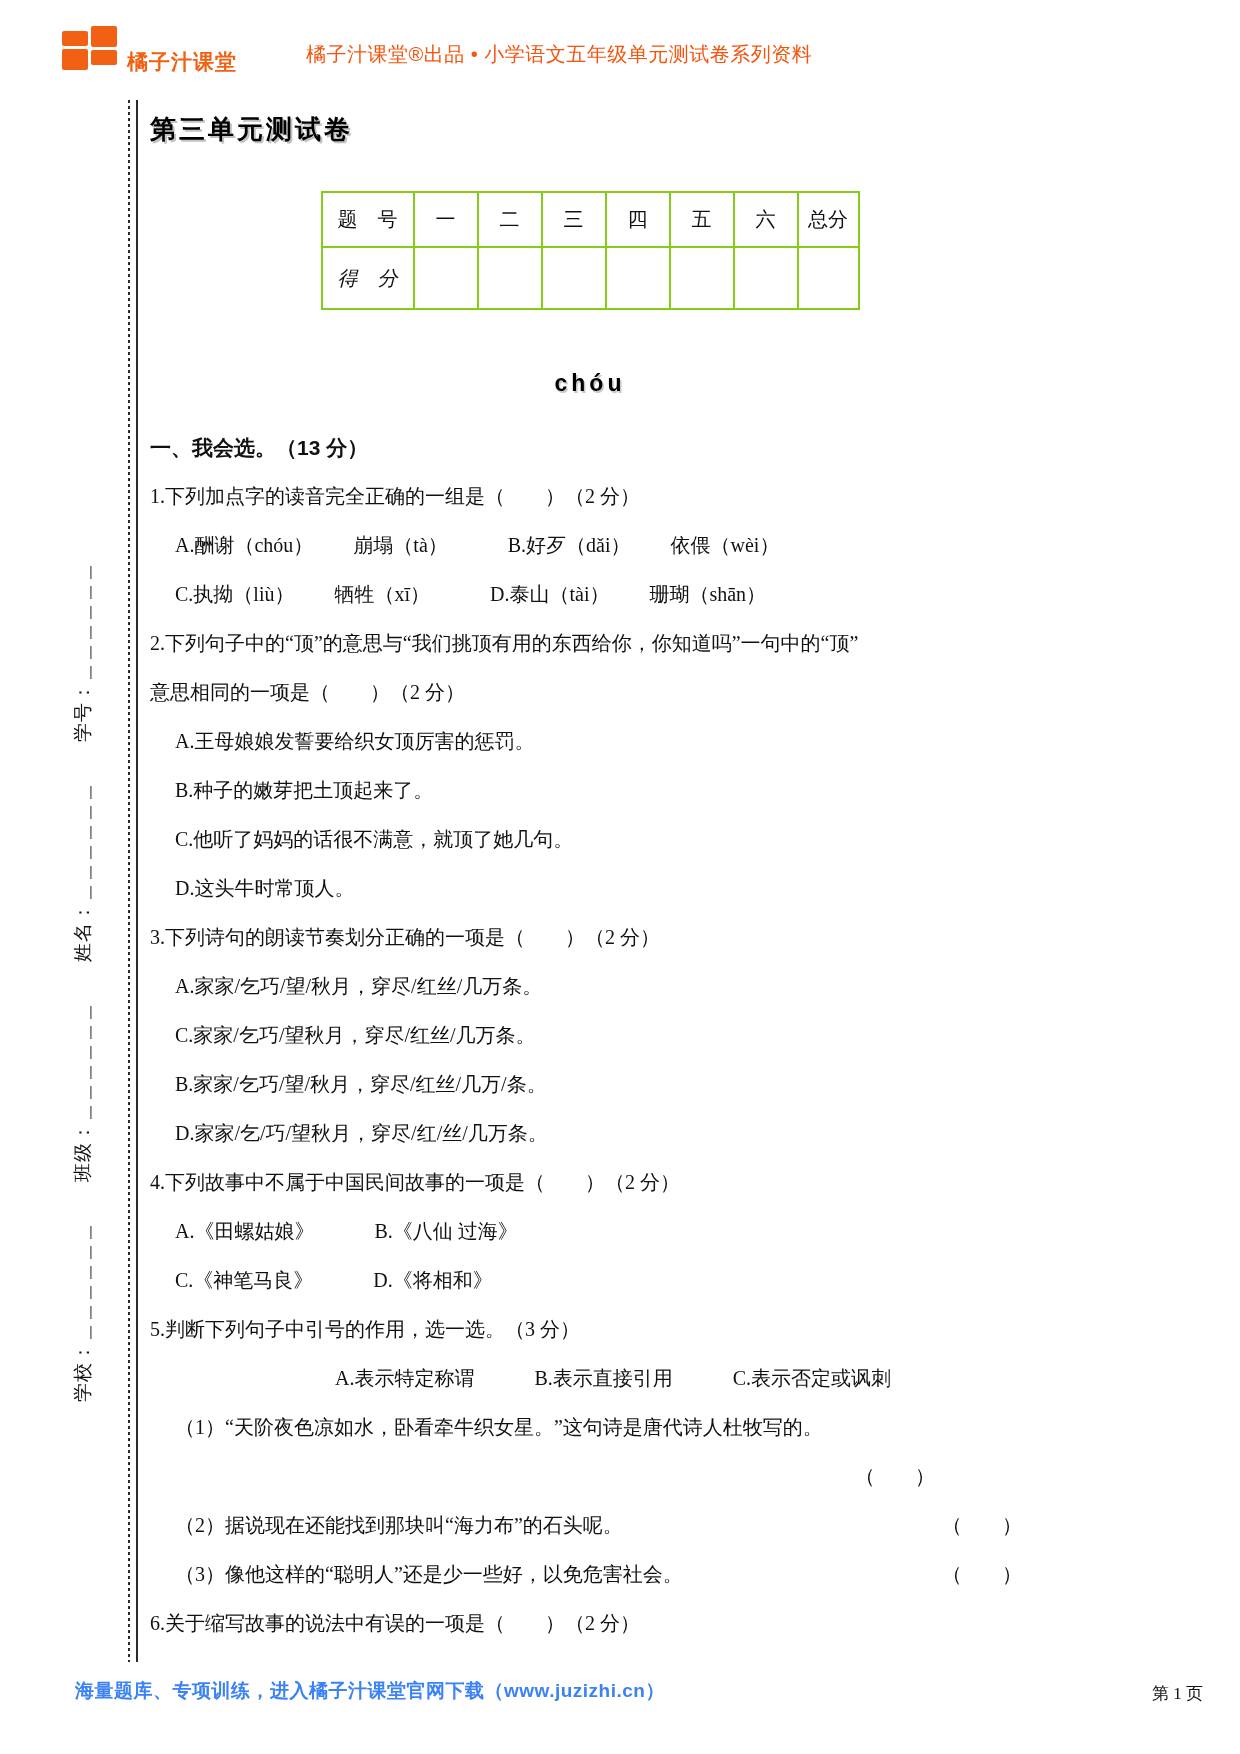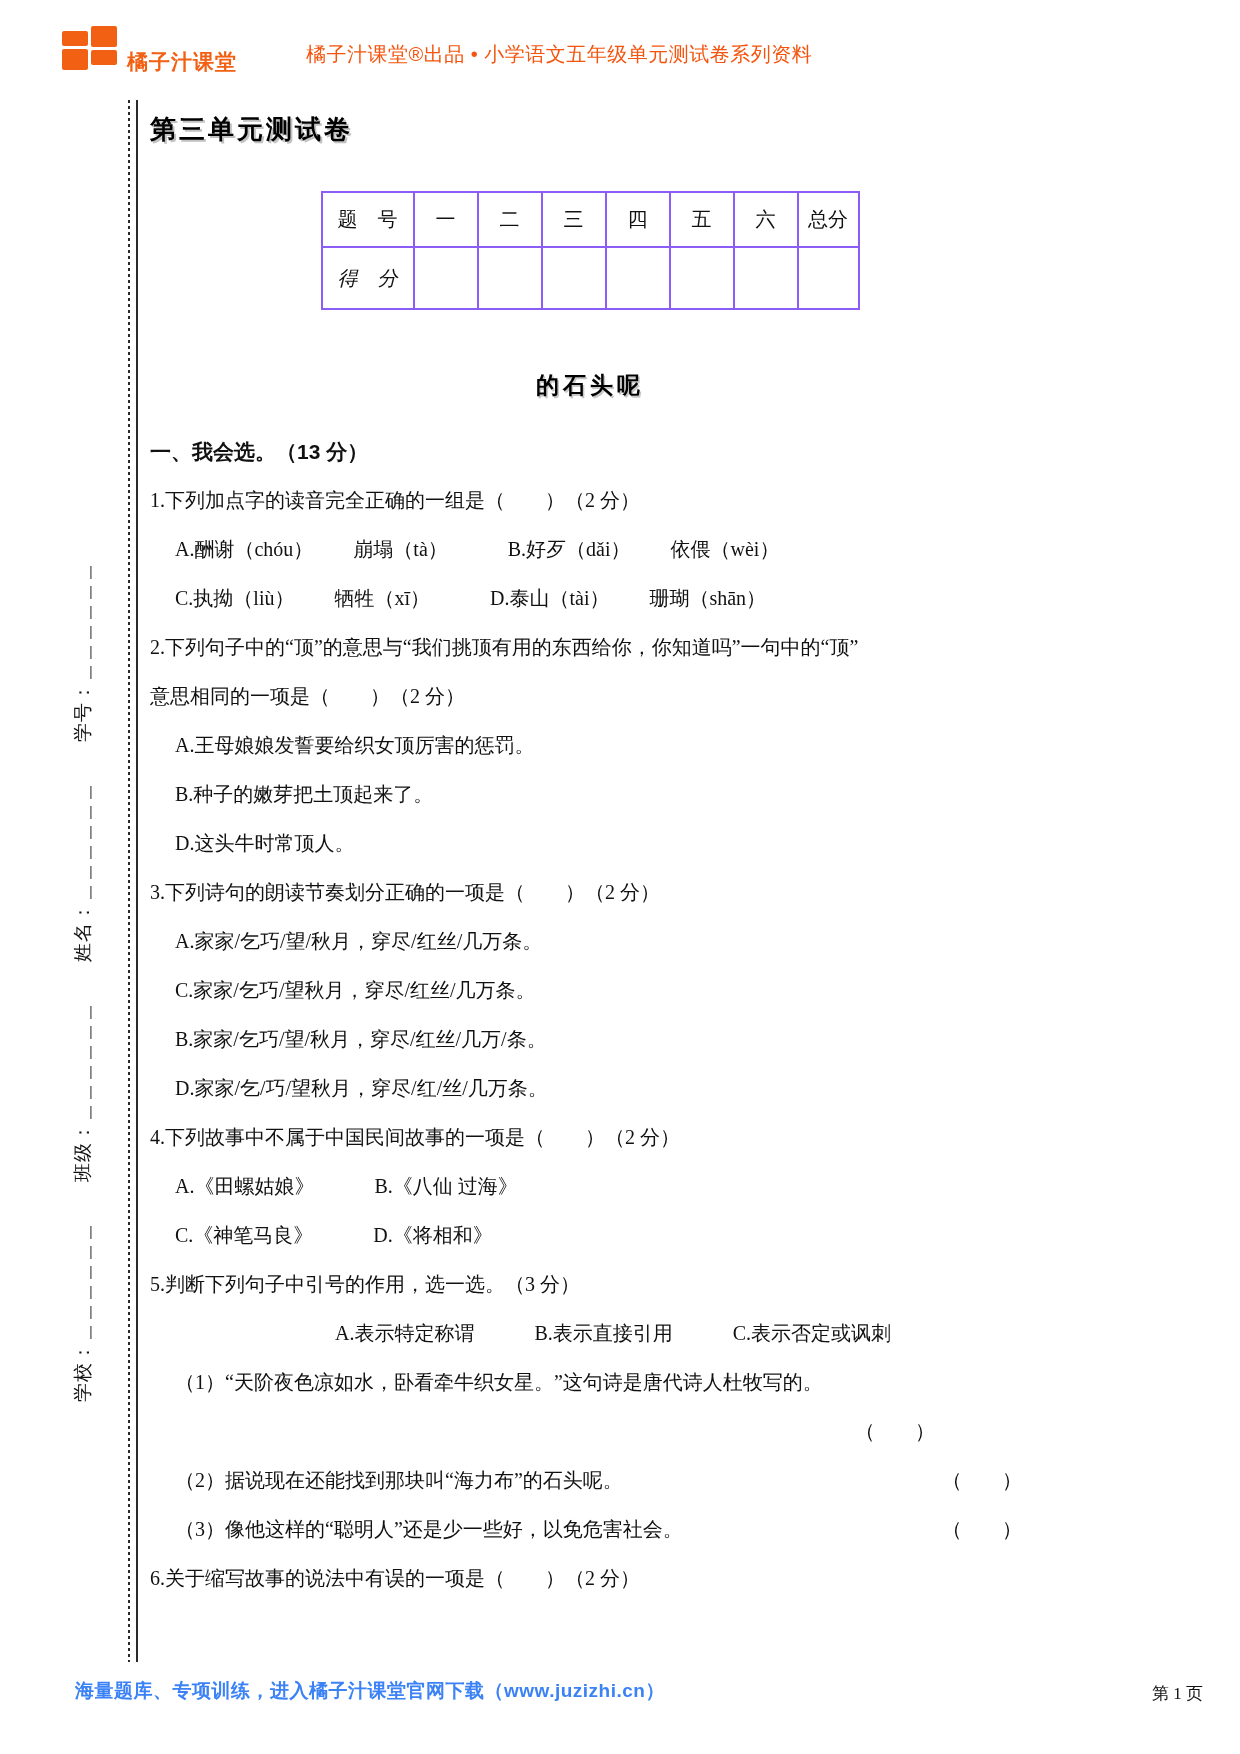--- a/index.html
+++ b/index.html
@@ -41,21 +41,21 @@
   .main{position:absolute;left:150px;top:100px;width:880px;}
   .page-title{
     text-align:left;font-family:"Liberation Sans","DejaVu Sans",sans-serif;
     font-weight:bold;font-size:26px;letter-spacing:3px;color:#000;
     margin-top:12px;text-shadow:2px 2px 0 #c2c2c2;
   }
   table.score{
     margin:44px auto 0;border-collapse:collapse;table-layout:fixed;width:537px;
   }
   table.score td{
-    border:2px solid #8b5cf6;text-align:center;vertical-align:middle;
+    border:2px solid #84cc16;text-align:center;vertical-align:middle;
     font-size:20px;color:#111;padding:0;
   }
   tr.score-head td{height:53px;}
   tr.score-val td{height:60px;font-style:italic;}
   .section-title{
     text-align:center;font-family:"Liberation Sans","DejaVu Sans",sans-serif;
     font-weight:bold;font-size:23px;letter-spacing:4px;color:#000;
     margin-top:60px;text-shadow:1.5px 1.5px 0 #c8c8c8;
   }
   .lines{margin-top:26px;font-size:20px;}
@@ -122,31 +122,32 @@
       <td></td>
       <td></td>
       <td></td>
       <td></td>
       <td></td>
       <td></td>
     </tr>
   </tbody>
     </table>
 
-  <div class="section-title">的石头呢</div>
+  <div class="section-title">chóu</div>
 
   <div class="lines">
     <div class="line bold">一、我会选。（13 分）</div>
     <div class="line">1.下列加点字的读音完全正确的一组是（　　）（2 分）</div>
     <div class="line opt">A.酬谢（chóu）　　崩塌（tà）　　　B.好歹（dǎi）　　依偎（wèi）</div>
     <div class="line opt">C.执拗（liù）　　牺牲（xī）　　　D.泰山（tài）　　珊瑚（shān）</div>
     <div class="line">2.下列句子中的“顶”的意思与“我们挑顶有用的东西给你，你知道吗”一句中的“顶”</div>
     <div class="line">意思相同的一项是（　　）（2 分）</div>
     <div class="line opt">A.王母娘娘发誓要给织女顶厉害的惩罚。</div>
     <div class="line opt">B.种子的嫩芽把土顶起来了。</div>
+    <div class="line opt">C.他听了妈妈的话很不满意，就顶了她几句。</div>
     <div class="line opt">D.这头牛时常顶人。</div>
     <div class="line">3.下列诗句的朗读节奏划分正确的一项是（　　）（2 分）</div>
     <div class="line opt">A.家家/乞巧/望/秋月，穿尽/红丝/几万条。</div>
     <div class="line opt">C.家家/乞巧/望秋月，穿尽/红丝/几万条。</div>
     <div class="line opt">B.家家/乞巧/望/秋月，穿尽/红丝/几万/条。</div>
     <div class="line opt">D.家家/乞/巧/望秋月，穿尽/红/丝/几万条。</div>
     <div class="line">4.下列故事中不属于中国民间故事的一项是（　　）（2 分）</div>
     <div class="line opt">A.《田螺姑娘》　　　B.《八仙 过海》</div>
     <div class="line opt">C.《神笔马良》　　　D.《将相和》</div>
     <div class="line">5.判断下列句子中引号的作用，选一选。（3 分）</div>

